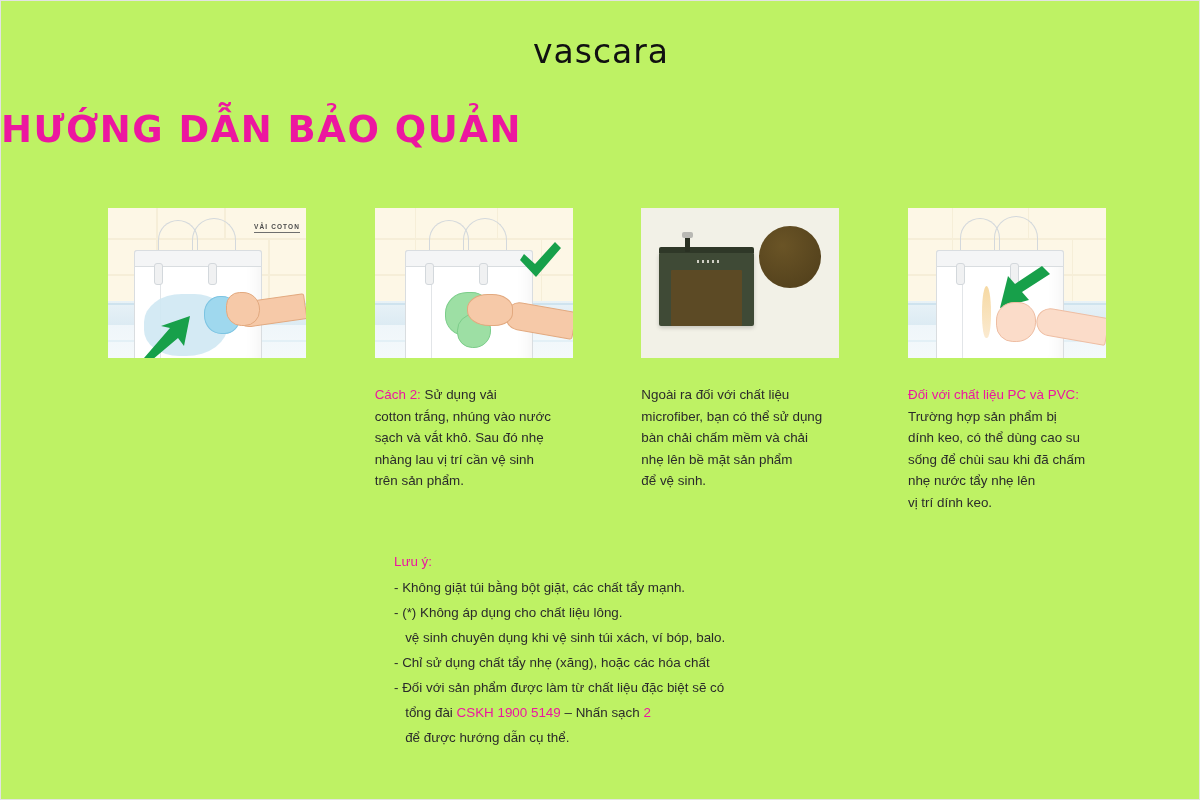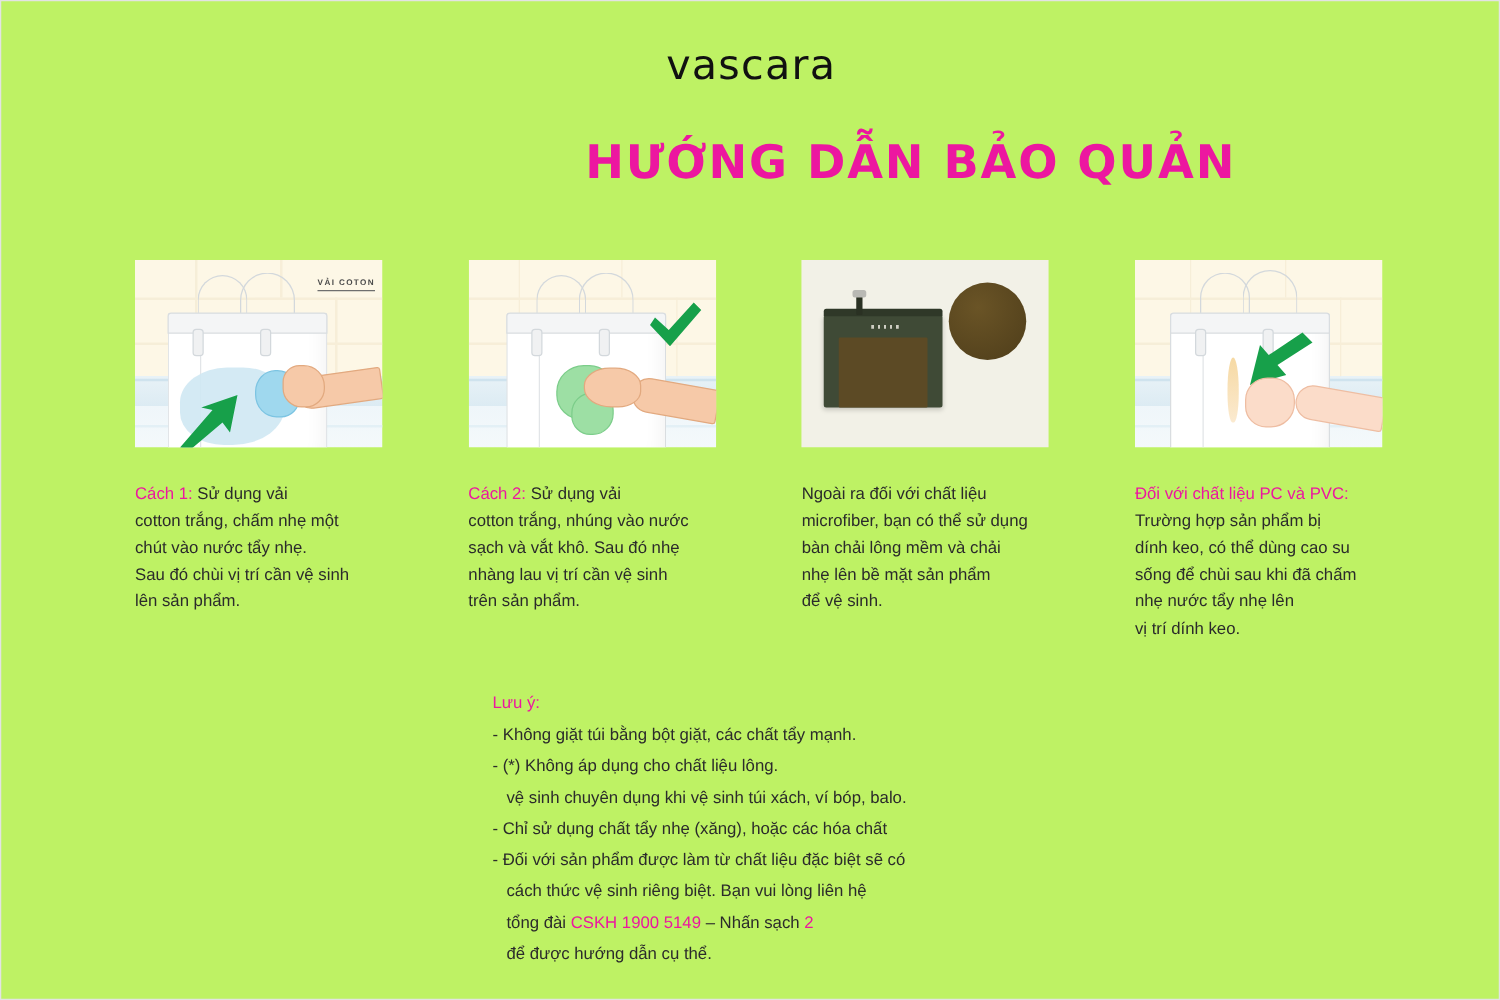--- a/index.html
+++ b/index.html
@@ -36,21 +36,21 @@
     color: #111111;
     font-weight: 400;
     line-height: 40px;
     -webkit-font-smoothing: antialiased;
   }
   .page-title {
     position: absolute;
     top: 107px;
     left: 0;
     width: 988px;
-    text-align: right;
+    text-align: left;
     font-family: "DejaVu Sans", sans-serif;
     font-size: 37px;
     font-weight: 700;
     letter-spacing: 1.5px;
     color: #ec17a0;
     line-height: 44px;
   }
 
   
   .cards {
@@ -326,27 +326,20 @@
 
         <svg class="arrow-green" style="left:32px;top:106px" width="54" height="46" viewBox="0 0 54 46">
           <path d="M4 44 L30 14 L21 12 L50 2 L44 32 L38 24 L12 46 Z" fill="#17a04a"></path>
         </svg>
 
         <div class="arm" style="left:128px;top:90px;width:70px;height:26px;transform:rotate(-8deg)"></div>
         <div class="hand" style="left:118px;top:84px;width:34px;height:34px;border-radius:40% 50% 45% 45%"></div>
 
         <div class="label-coton">VẢI COTON</div>
       </div>
-      <div class="card-text">
-        <span class="card-heading">Cách 1:</span><span> Sử dụng vải</span><br>
-        <span>cotton trắng, chấm nhẹ một</span><br>
-        <span>chút vào nước tẩy nhẹ.</span><br>
-        <span>Sau đó chùi vị trí cần vệ sinh</span><br>
-        <span>lên sản phẩm.</span>
-      </div>
     </div>
 
     <div class="card">
       <div class="thumb">
         <div class="illus"></div>
         <div class="tile-lines">
           <i style="left:0;top:30px;width:198px;height:1.5px"></i>
           <i style="left:0;top:66px;width:198px;height:1.5px"></i>
           <i style="left:40px;top:0;width:1.5px;height:93px"></i>
           <i style="left:122px;top:0;width:1.5px;height:30px"></i>
@@ -390,21 +383,21 @@
           <div class="wallet-pull"></div>
           <div class="wallet-pull-head"></div>
           <div class="wallet-studs"></div>
           <div class="wallet-panel"></div>
         </div>
         <div class="swatch-circle"></div>
       </div>
       <div class="card-text">
         <span>Ngoài ra đối với chất liệu</span><br>
         <span>microfiber, bạn có thể sử dụng</span><br>
-        <span>bàn chải lông mềm và chải</span><br>
+        <span>bàn chải chấm mềm và chải</span><br>
         <span>nhẹ lên bề mặt sản phẩm</span><br>
         <span>để vệ sinh.</span>
       </div>
     </div>
 
     <div class="card">
       <div class="thumb">
         <div class="illus"></div>
         <div class="tile-lines">
           <i style="left:0;top:30px;width:198px;height:1.5px"></i>
@@ -445,18 +438,17 @@
 
   </div>
 
   <div class="note">
     <div class="note-title">Lưu ý:</div>
     <div class="note-line">- Không giặt túi bằng bột giặt, các chất tẩy mạnh.</div>
     <div class="note-line">- (*) Không áp dụng cho chất liệu lông.</div>
     <div class="note-line">   vệ sinh chuyên dụng khi vệ sinh túi xách, ví bóp, balo.</div>
     <div class="note-line">- Chỉ sử dụng chất tẩy nhẹ (xăng), hoặc các hóa chất</div>
     <div class="note-line">- Đối với sản phẩm được làm từ chất liệu đặc biệt sẽ có</div>
-    <div class="note-line">   cách thức vệ sinh riêng biệt. Bạn vui lòng liên hệ</div>
     <div class="note-line"><span>   tổng đài </span><span class="pink">CSKH 1900 5149</span><span> – Nhấn sạch </span><span class="pink">2</span></div>
     <div class="note-line">   để được hướng dẫn cụ thể.</div>
   </div>
 
 </div>
 
 </body></html>

